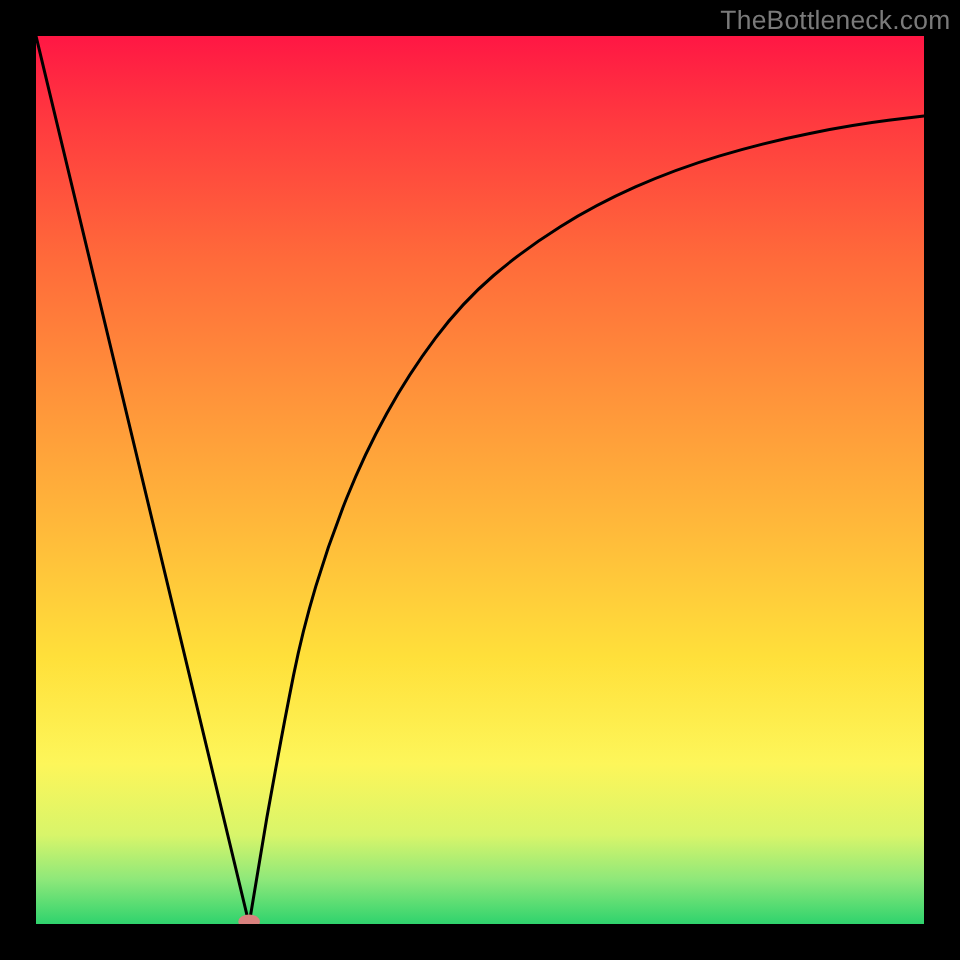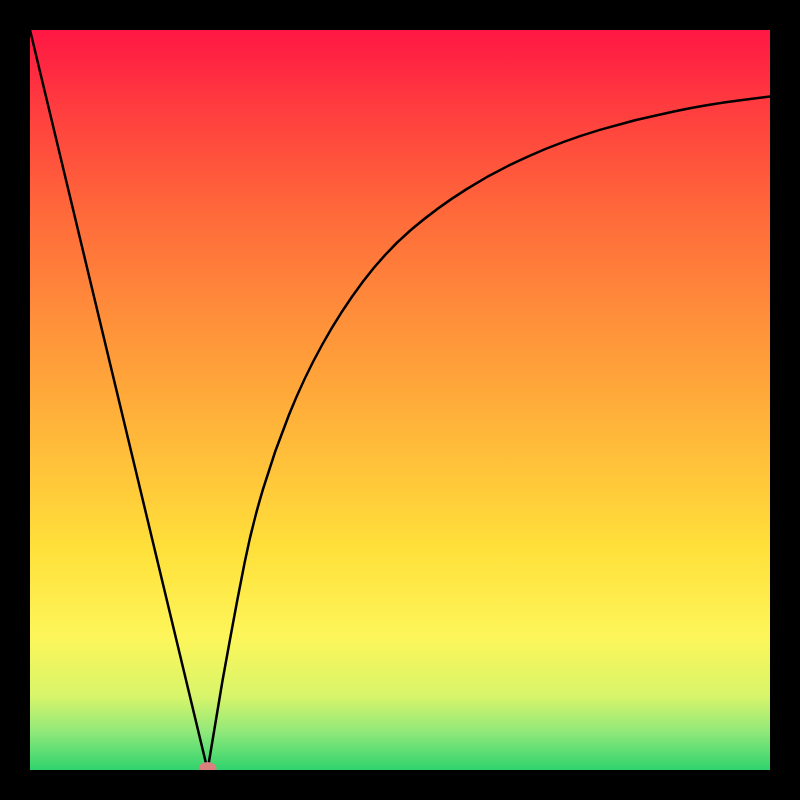--- a/index.html
+++ b/index.html
@@ -34,20 +34,21 @@
     font-weight: 400;
     letter-spacing: 0.2px;
     user-select: none;
   }
   svg { display: block; }
 </style>
 </head>
 <body>
 
 <div class="frame">
+  <div class="attribution">TheBottleneck.com</div>
 
   <div class="plot">
     <svg id="chart-svg" width="740" height="740" viewBox="0 0 740 740">
       <defs>
         <linearGradient id="bg-grad" x1="0" y1="0" x2="0" y2="1">
             <stop offset="0.0%" stop-color="#ff1744"></stop>
             <stop offset="10.0%" stop-color="#ff3b3f"></stop>
             <stop offset="25.0%" stop-color="#ff6a3a"></stop>
             <stop offset="40.0%" stop-color="#ff923a"></stop>
             <stop offset="55.0%" stop-color="#ffb83a"></stop>

